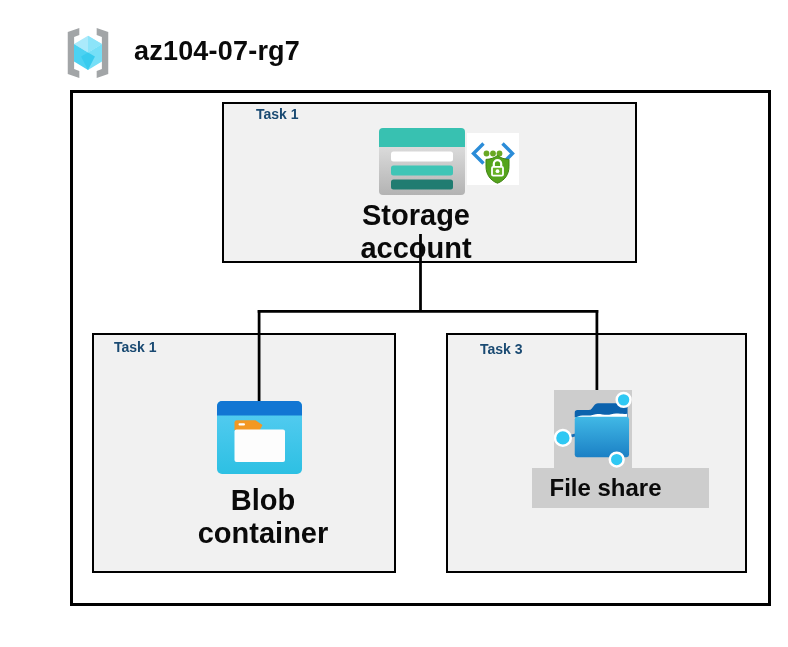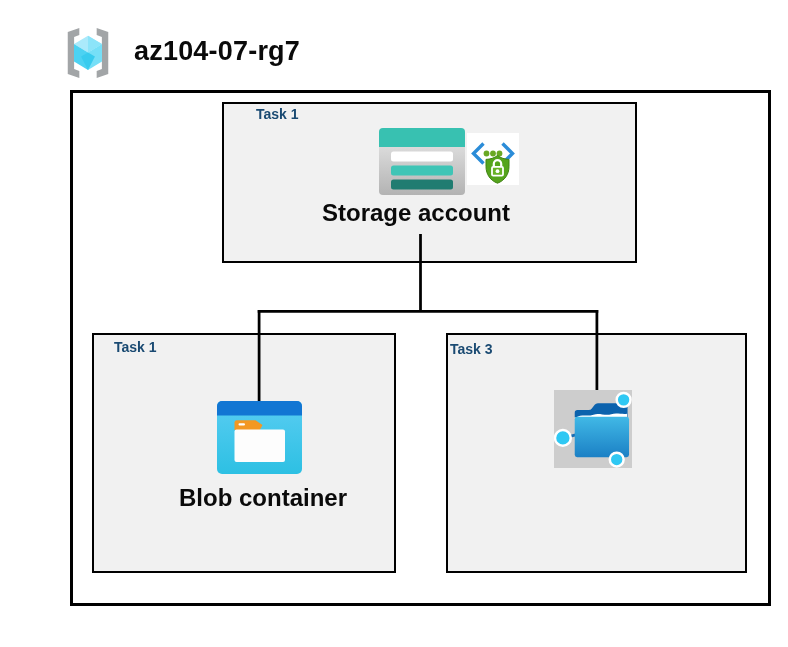--- a/index.html
+++ b/index.html
@@ -21,23 +21,23 @@
     background:#f1f1f1;border:2.5px solid #000;box-sizing:border-box;z-index:2;
   }
   .task1{left:198px;top:102px;width:415px;height:161px;}
   .task2{left:68px;top:333px;width:304px;height:240px;}
   .task3{left:422px;top:333px;width:301px;height:240px;}
   .task-label{
     font-size:14px;font-weight:bold;color:#1a4a72;z-index:6;
   }
   .t1l{left:232px;top:106px;}
   .t2l{left:90px;top:339px;}
-  .t3l{left:426px;top:341px;}
+  .t3l{left:456px;top:341px;}
   .item-label{
-    font-size:24px;font-weight:bold;color:#0a0a0a;text-align:center;z-index:6;
+    font-size:29px;font-weight:bold;color:#0a0a0a;text-align:center;z-index:6;
   }
   .storage-label{left:292px;top:199px;width:200px;}
   .blob-label{left:139px;top:484px;width:200px;}
   
   .fs-square{left:530px;top:390px;width:78px;height:78px;background:#cdcdcd;z-index:4;}
   .fs-band{
     left:508px;top:468px;width:177px;height:40px;background:#cdcdcd;z-index:4;
     font-size:24px;font-weight:bold;color:#0a0a0a;text-align:center;line-height:40px;
     box-sizing:border-box;padding-right:30px;
   }
@@ -135,14 +135,15 @@
       <path d="M55 60 L64 70" stroke="#1a6db3" stroke-width="3" fill="none"></path>
       <path d="M21 27 V22.5 Q21 19.8 23.8 19.8 H35 Q37.2 19.8 38.3 18.2 L41.2 14.4 Q42.3 12.8 44.5 12.8 H71 Q74.5 12.8 74.5 16.3 V27 Z" fill="#0b62ad"></path>
       <path d="M22 27.5 C28 23.5 34 26.5 40 24.5 C46 22.5 52 26 58 24 C63 22.3 70 24.5 74 23.5 V30 H22 Z" fill="#ffffff"></path>
       <rect x="21" y="26.5" width="55" height="41" rx="2.5" fill="url(#fg)"></rect>
       <circle cx="70.5" cy="9.5" r="7" fill="#2fc8f3" stroke="#ffffff" stroke-width="2.5"></circle>
       <circle cx="9" cy="48" r="8" fill="#2fc8f3" stroke="#ffffff" stroke-width="2.5"></circle>
       <circle cx="63.5" cy="70" r="7" fill="#2fc8f3" stroke="#ffffff" stroke-width="2.5"></circle>
     </svg>
   </div>
 
+  <div class="abs fs-band">File share</div>
 
 </div>
 
 </body></html>

